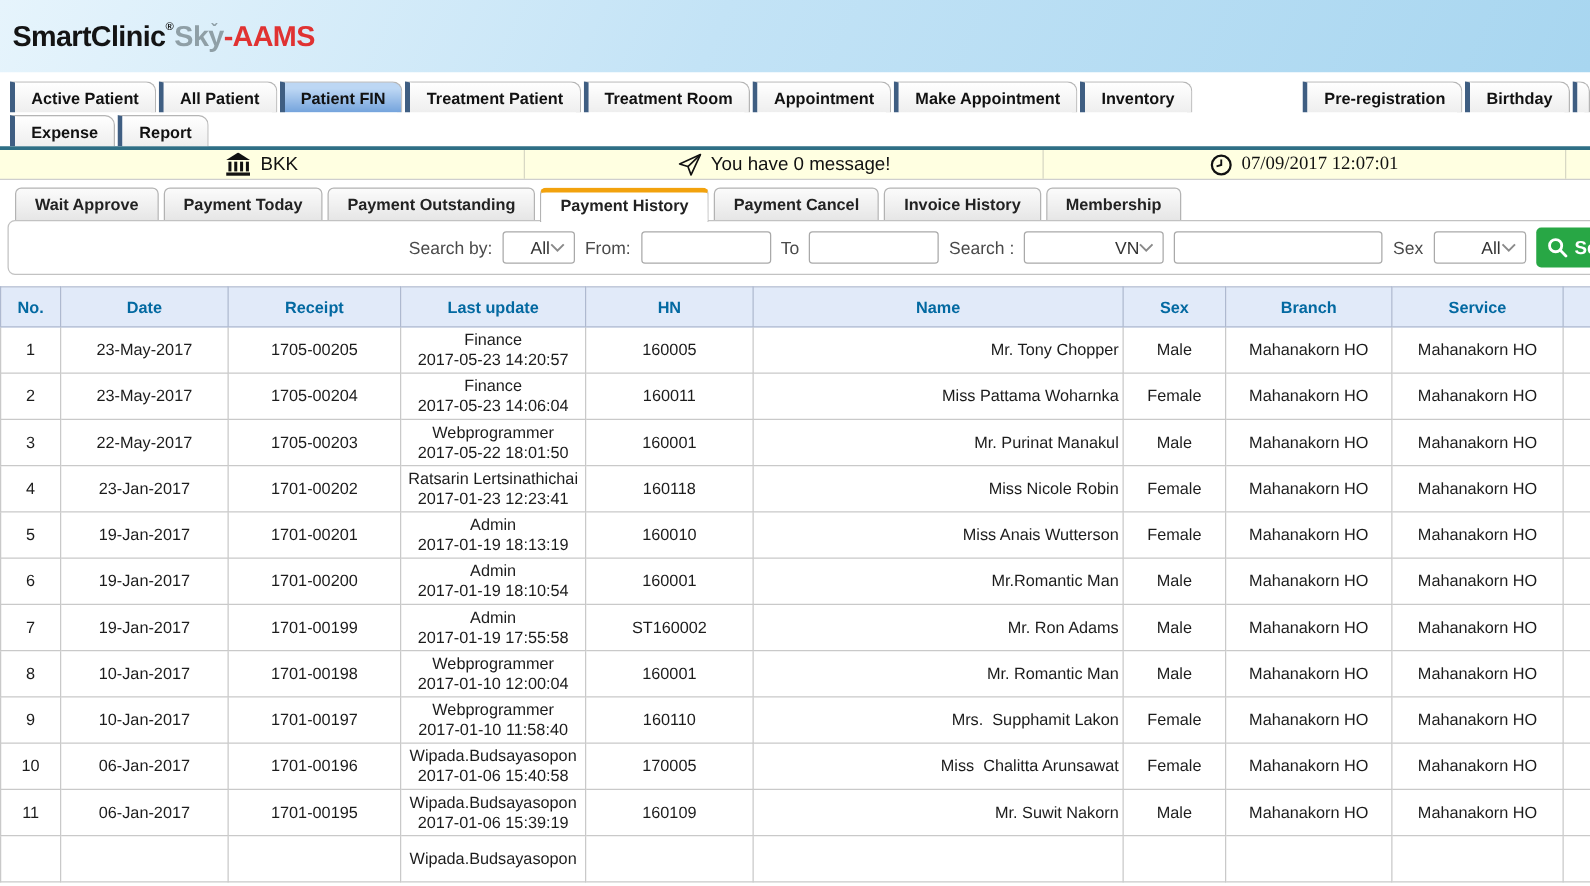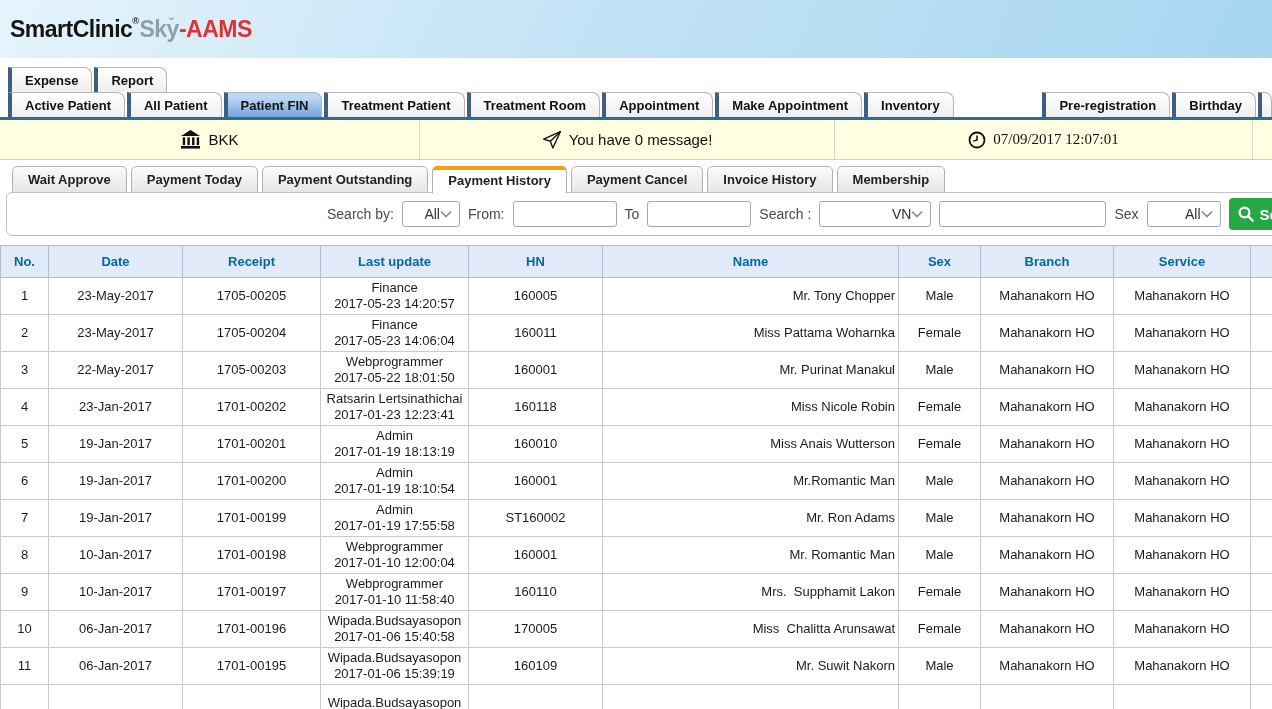--- a/index.html
+++ b/index.html
@@ -31,21 +31,21 @@
     font-size:13px; font-weight:bold; color:#111; cursor:pointer; white-space:nowrap;
     background:linear-gradient(#ffffff,#eeeeee);
     border-top:1px solid #b5b5b5; border-right:1px solid #b5b5b5;
     border-left:4px solid #3f5e82; border-radius:0 8px 0 0; margin-right:2px;
   }
   .mtab.active { background:linear-gradient(#bdd7f4 20%,#74a3dc 100%); }
   .mtab.partial { width:14px; padding:0; margin-right:0; }
   .tab-spacer { margin-left:auto; }
 
   
-  .infobar { height:40px; background:#ffffe1; border-bottom:1px solid #cfcfcf; display:flex; }
+  .infobar { height:24px; background:#ffffe1; border-bottom:1px solid #cfcfcf; display:flex; }
   .info-cell {
     display:flex; align-items:center; justify-content:center; gap:7px;
     font-size:15px; color:#111; border-right:1px solid #d8d8c4; height:100%;
   }
   .info-cell.c1 { width:420px; }
   .info-cell.c2 { width:415px; }
   .info-cell.c3 { width:418px;font-family:Liberation Serif, serif; }
   .info-cell.c4 { flex:1; border-right:none; }
   .info-icon { display:inline-flex; }
 
@@ -105,37 +105,37 @@
 </head>
 <body>
 
 <header class="topbar">
   <div class="logo">
     <span class="brand-smart">SmartClinic</span><span class="brand-reg">®</span><span class="brand-sky">Sky</span><span class="sky-caron">ˇ</span><span class="brand-suffix">-AAMS</span>
   </div>
 </header>
 
 <nav class="tabstrip">
-  <div class="tabrow second">
-    <div class="mtab">Expense</div>
-    <div class="mtab">Report</div>
-  </div>
   <div class="tabrow">
     <div class="mtab">Active Patient</div>
     <div class="mtab">All Patient</div>
     <div class="mtab active">Patient FIN</div>
     <div class="mtab">Treatment Patient</div>
     <div class="mtab">Treatment Room</div>
     <div class="mtab">Appointment</div>
     <div class="mtab">Make Appointment</div>
     <div class="mtab">Inventory</div>
     <div class="tab-spacer"></div>
     <div class="mtab">Pre-registration</div>
     <div class="mtab">Birthday</div>
     <div class="mtab partial"></div>
+  </div>
+  <div class="tabrow second">
+    <div class="mtab">Expense</div>
+    <div class="mtab">Report</div>
   </div>
 </nav>
 
 <div class="infobar">
   <div class="info-cell c1">
     <span class="info-icon">
       <svg width="21" height="19" viewBox="0 0 24 22">
           <polygon points="12,0 23,7 1,7" fill="#111"></polygon>
           <rect x="3" y="8.5" width="2.8" height="9" fill="#111"></rect>
           <rect x="8.4" y="8.5" width="2.8" height="9" fill="#111"></rect>

